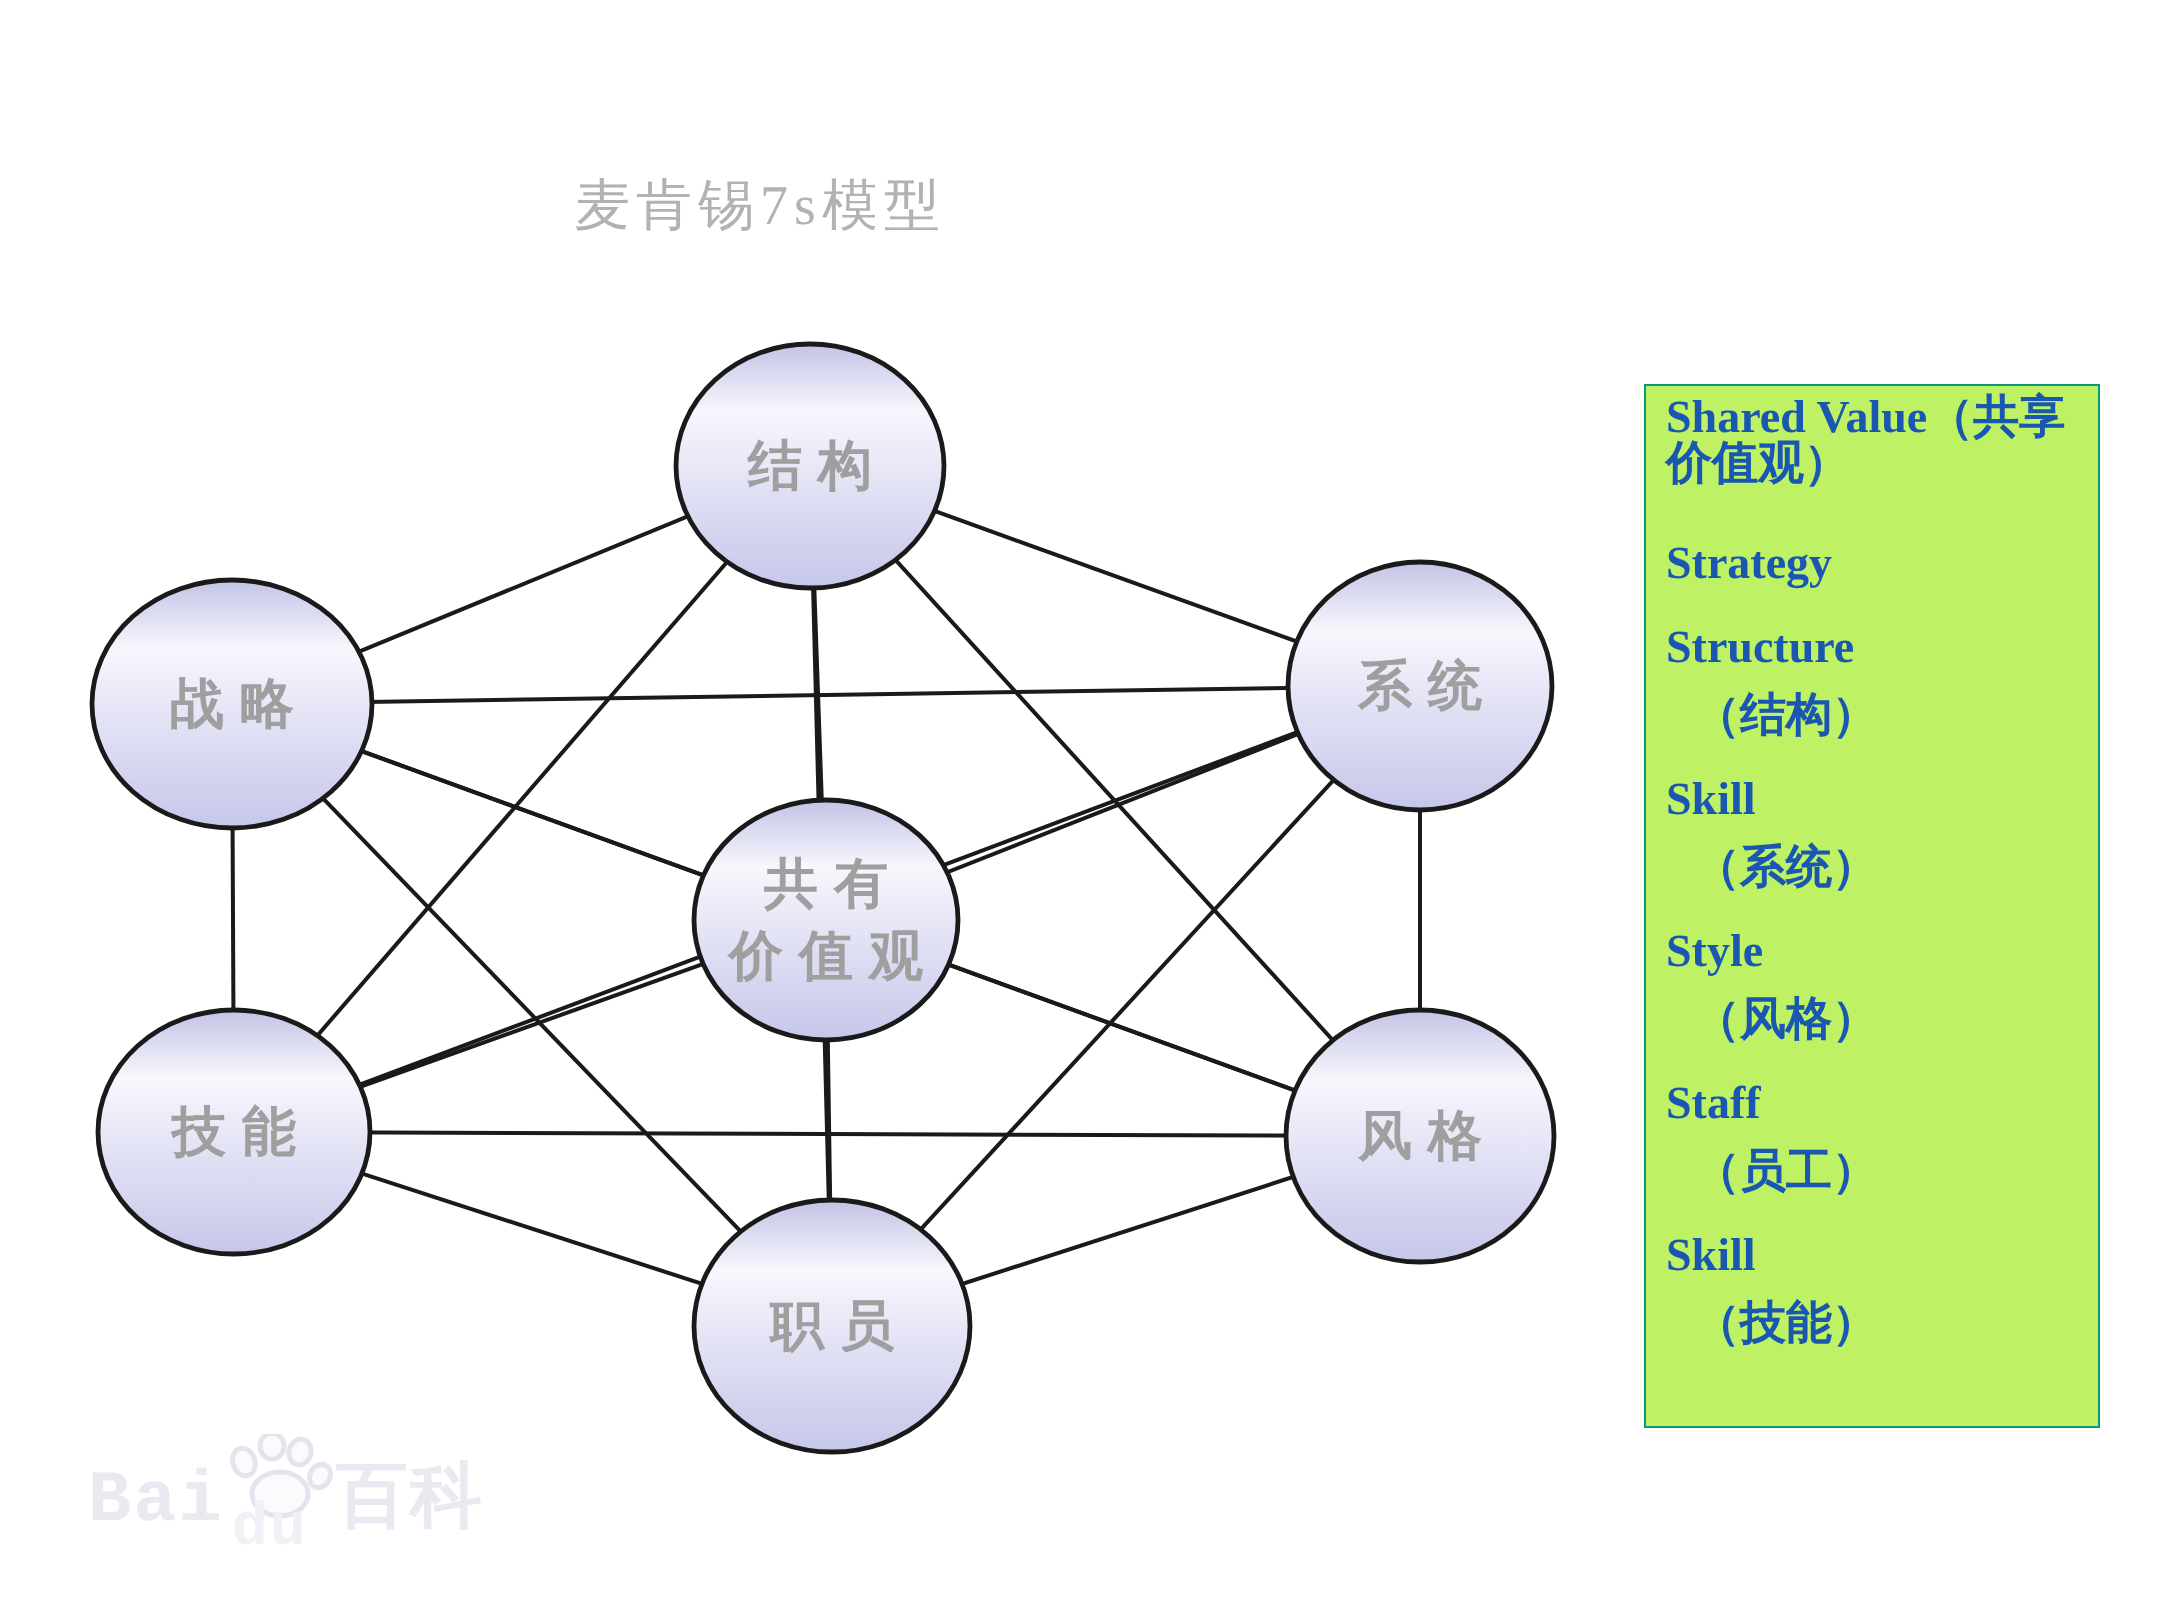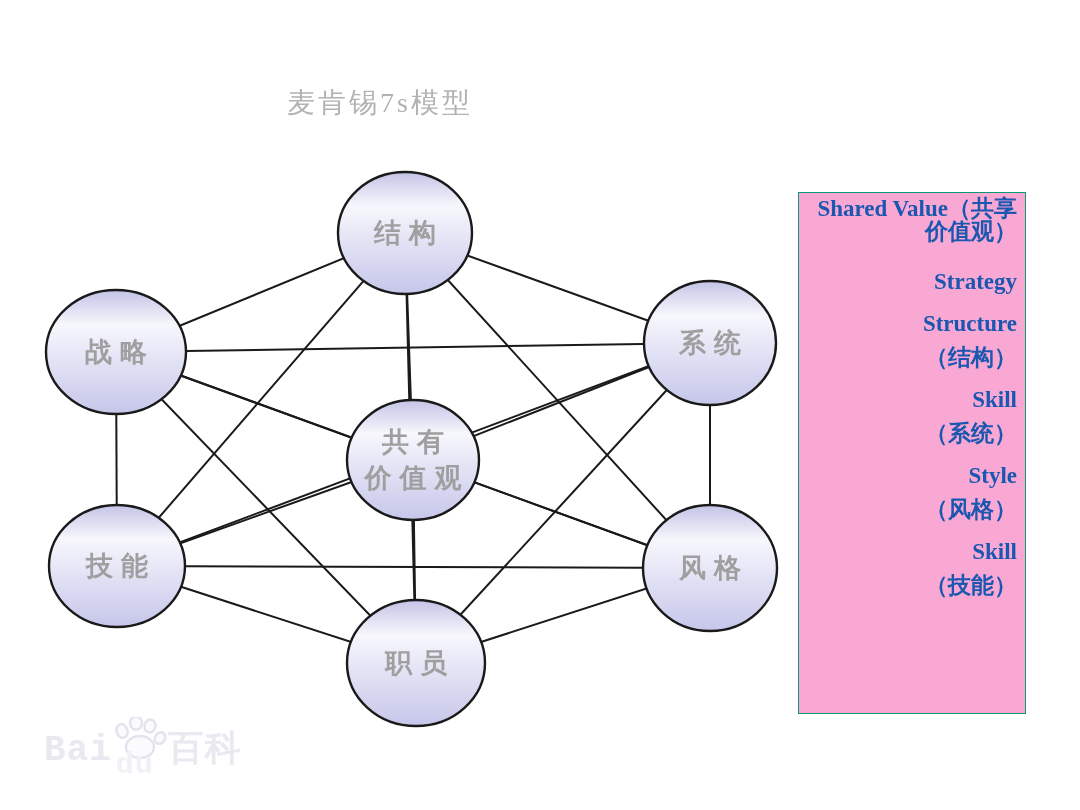--- a/index.html
+++ b/index.html
@@ -40,34 +40,33 @@
     font-family: "Liberation Serif", serif;
     font-size: 27px;
     font-weight: bold;
     letter-spacing: 8px;
     fill: #9f9f9f;
     text-anchor: middle;
     dominant-baseline: central;
   }
   .legend-panel {
     position: absolute;
-    left: 798px;
+    left: 822px;
     top: 192px;
     width: 228px;
     height: 522px;
     box-sizing: border-box;
-    background: #f9a8d4;
+    background: #bef264;
     border: 1px solid #0a9b74;
     padding: 4px 8px 0 10px;
     color: #1a57b0;
     font-family: "Liberation Serif", serif;
     font-weight: bold;
     font-size: 23px;
     overflow: hidden;
-    text-align: right;
   }
   .legend-item-wrap {
     line-height: 23px;
     margin-bottom: 12px;
   }
   .legend-item .legend-en { line-height: 30px; padding-top: 12px; }
   .legend-item .legend-zh { line-height: 30px; padding-top: 4px; padding-left: 14px; }
   .baidu-watermark {
     position: absolute;
     left: 44px;
@@ -190,20 +189,24 @@
       </div>
       <div class="legend-item">
         <div class="legend-en">Skill</div>
         <div class="legend-zh">（系统）</div>
       </div>
       <div class="legend-item">
         <div class="legend-en">Style</div>
         <div class="legend-zh">（风格）</div>
       </div>
       <div class="legend-item">
+        <div class="legend-en">Staff</div>
+        <div class="legend-zh">（员工）</div>
+      </div>
+      <div class="legend-item">
         <div class="legend-en">Skill</div>
         <div class="legend-zh">（技能）</div>
       </div>
     </div>
 
   <div class="baidu-watermark">
     <span>Bai</span>
     <span class="baidu-paw-wrap">
       <svg width="56" height="68" viewBox="0 0 56 68">
         <g fill="#fbfbfd" stroke="#e4e4ee" stroke-width="2.5">

